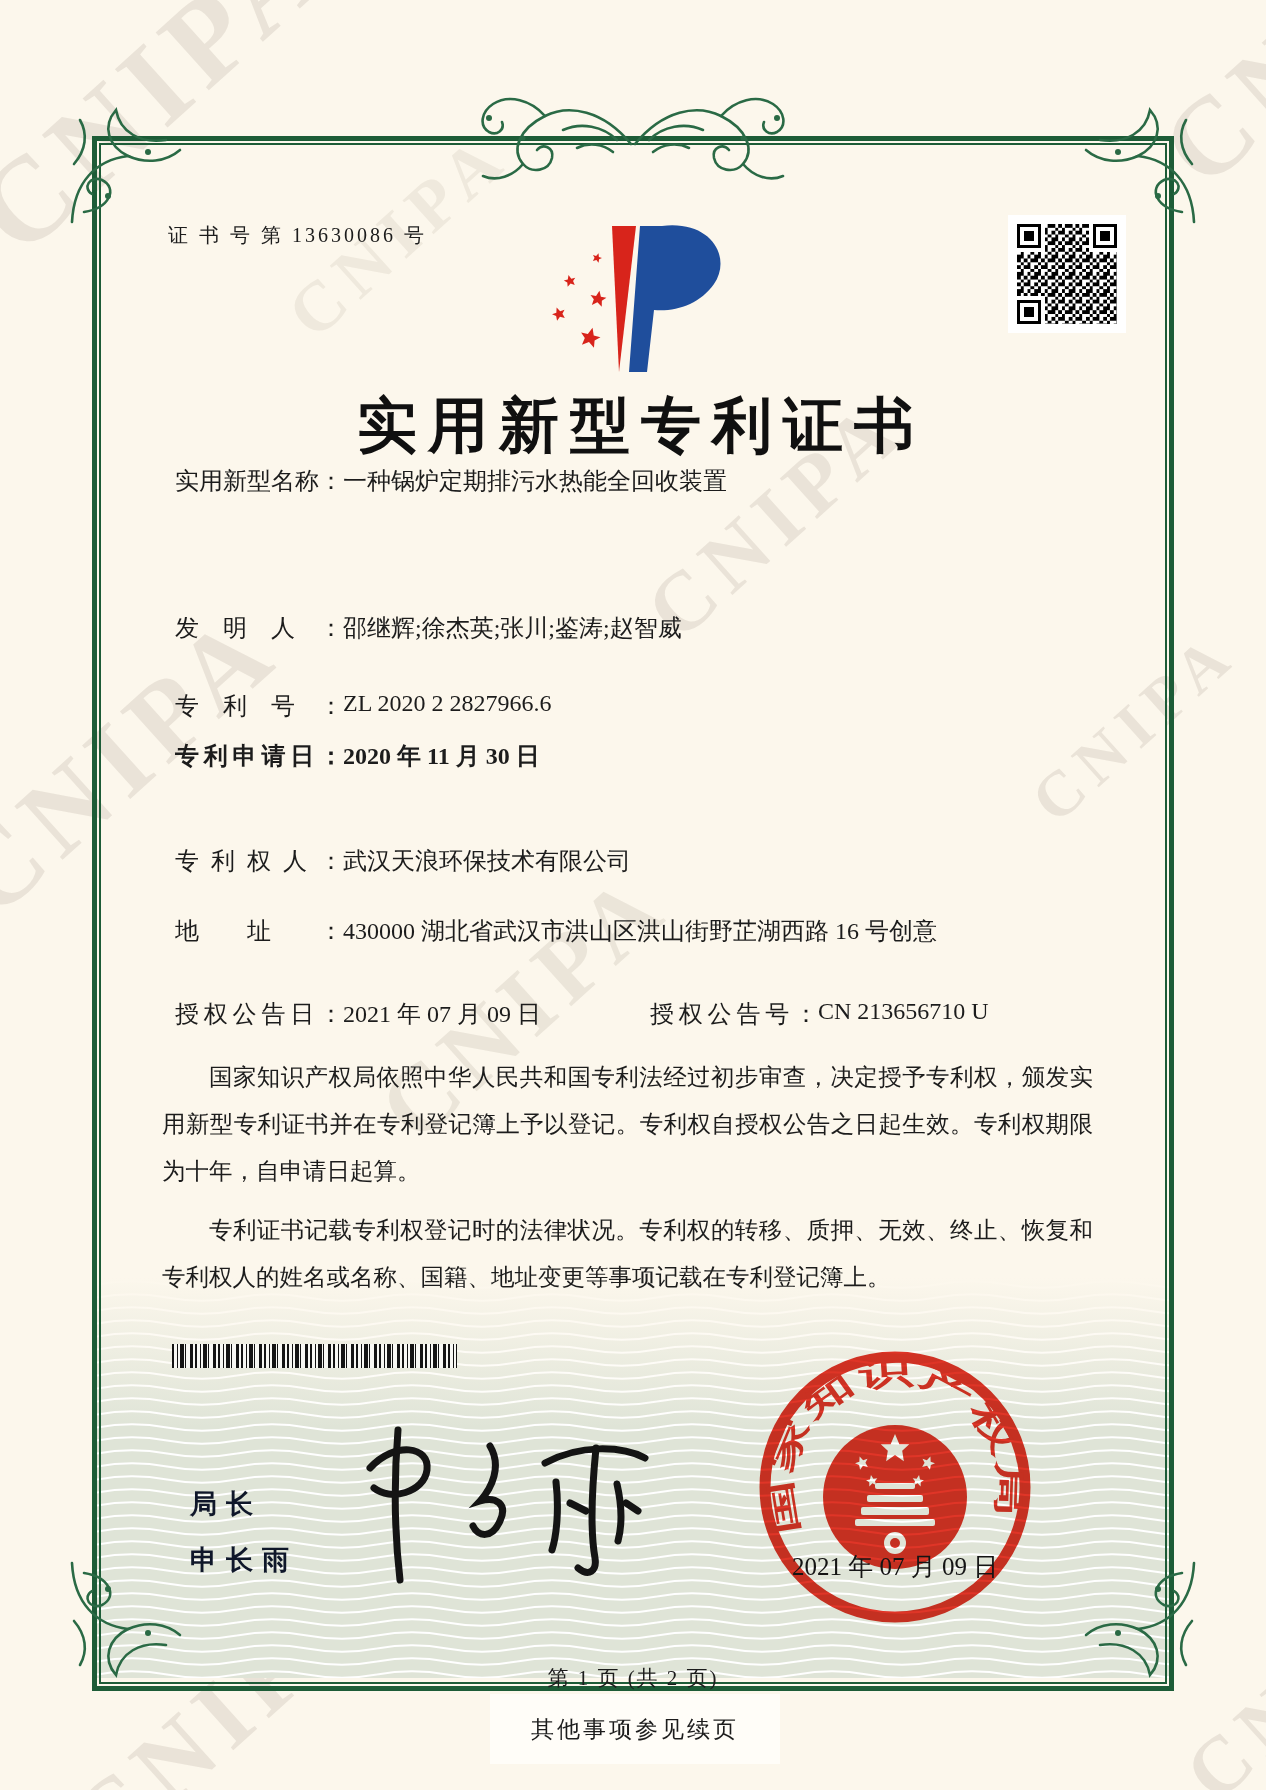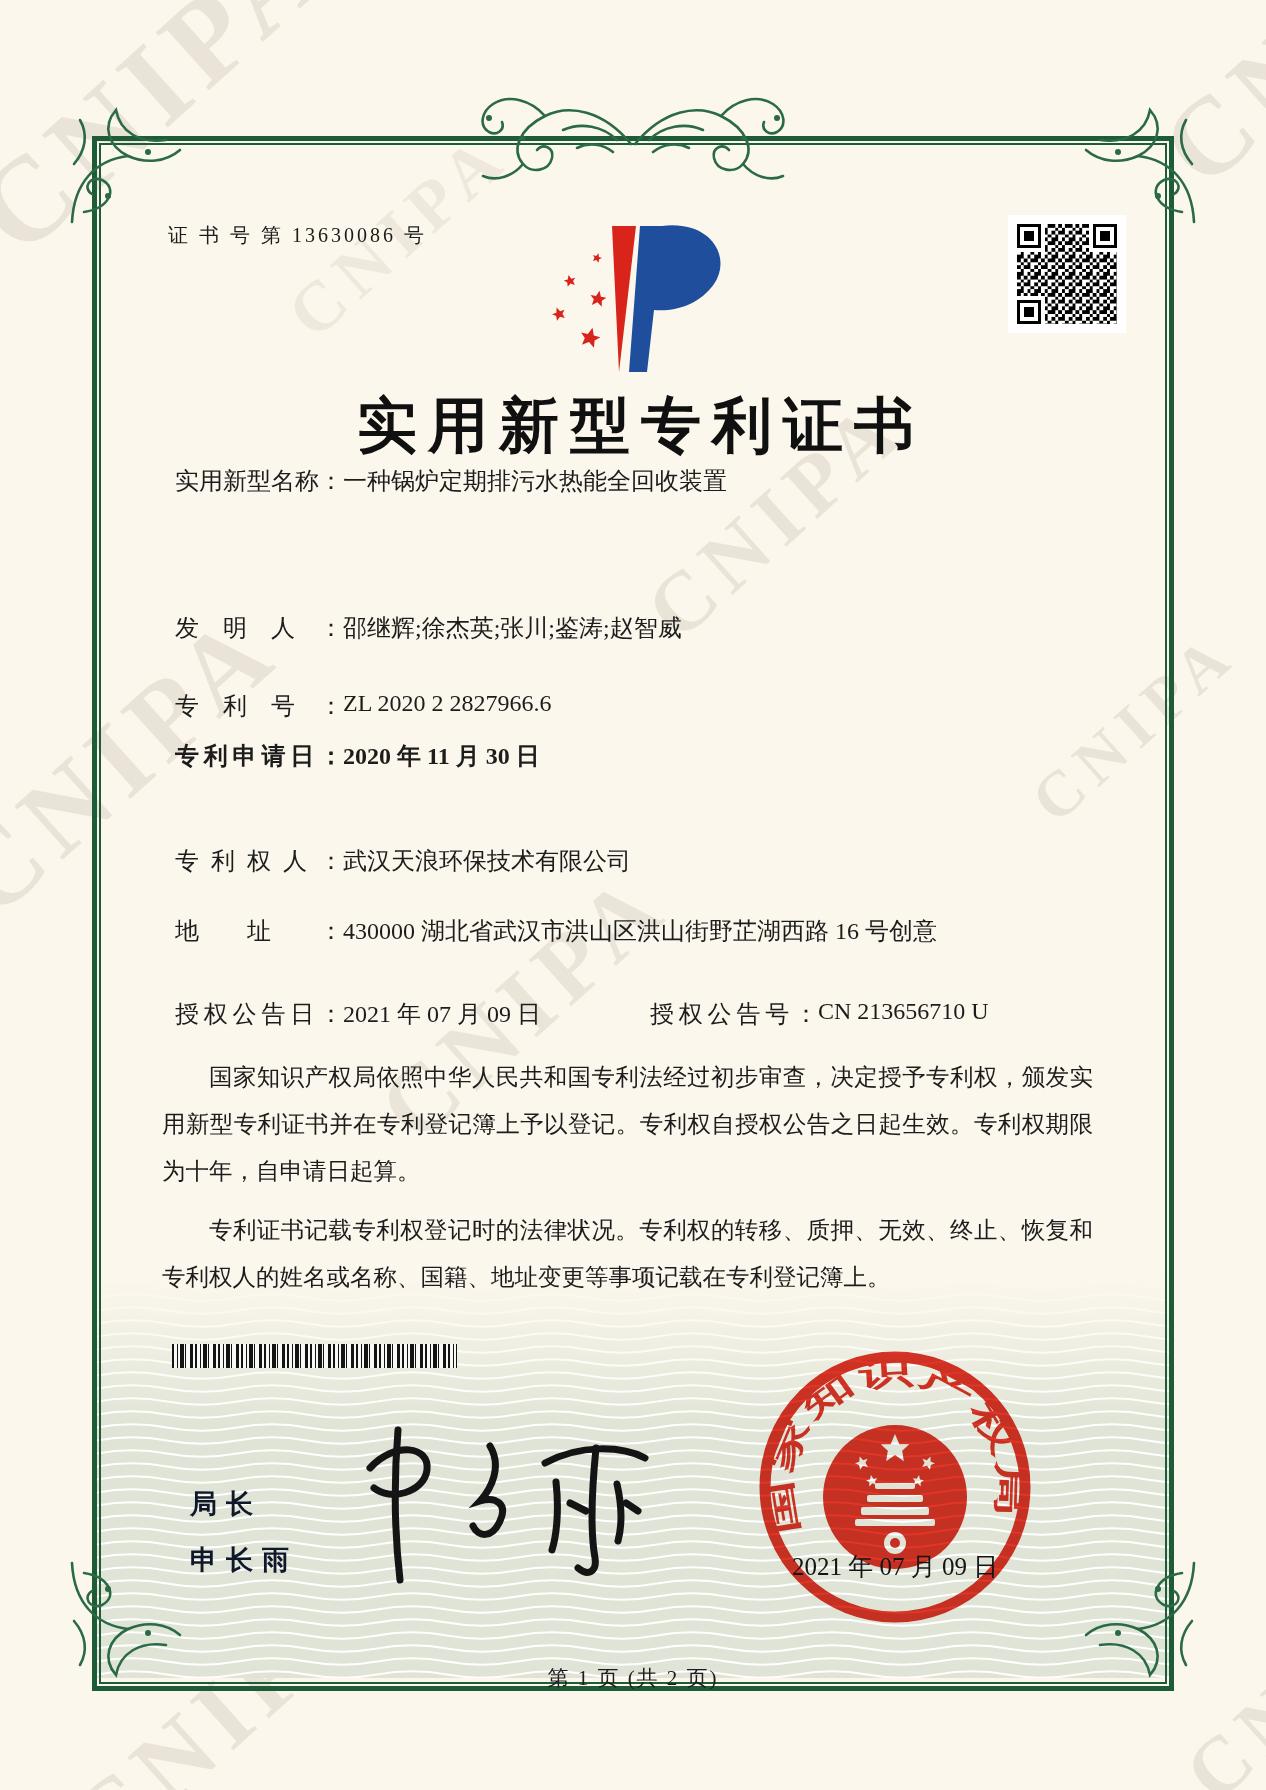--- a/index.html
+++ b/index.html
@@ -306,14 +306,17 @@
       <rect x="120" y="136" width="40" height="6" rx="2"></rect>
       <circle cx="140" cy="196" r="11"></circle>
       <circle cx="140" cy="196" r="5" fill="#df2a1b"></circle>
     </g>
     <circle cx="140" cy="150" r="80" fill="none" stroke="#ffffff" stroke-width="2.5" stroke-dasharray="4 5"></circle>
   </svg>
   <div class="seal-date">2021 年 07 月 09 日</div>
 
   <div class="page-footer">第 1 页 (共 2 页)</div>
 
+  <div class="note-box">
+    <span>其他事项参见续页</span>
+  </div>
 
 </div>
 
 </body></html>

